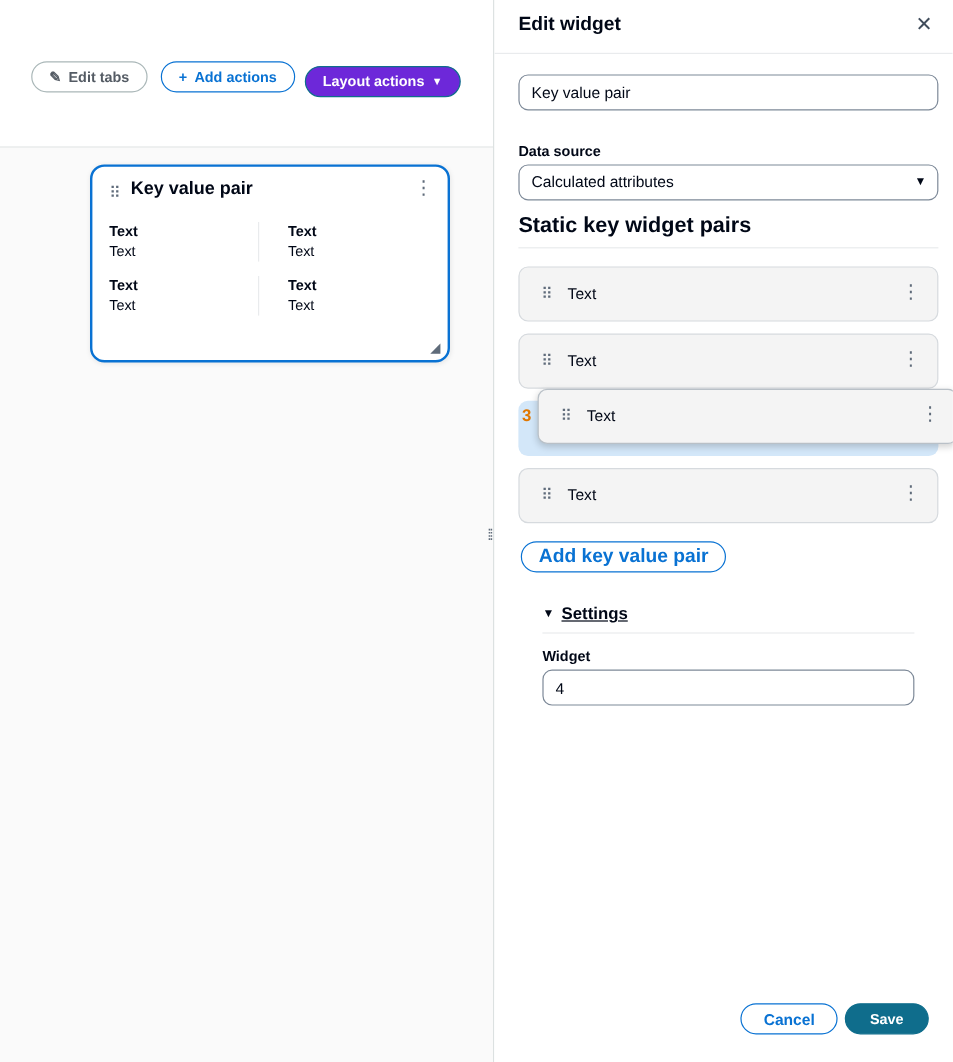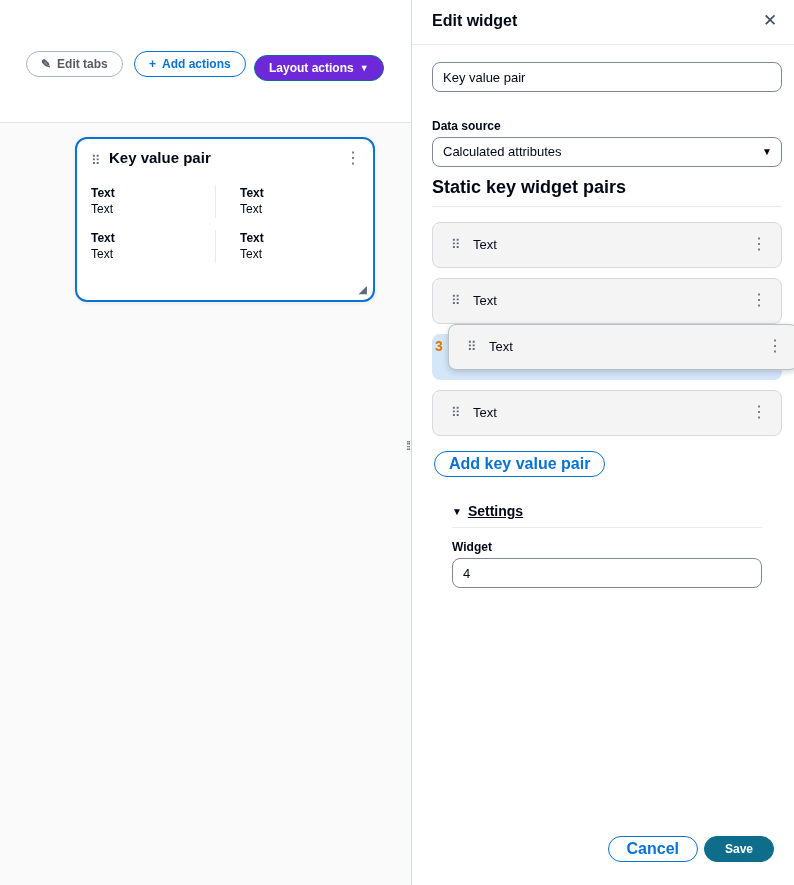--- a/index.html
+++ b/index.html
@@ -395,21 +395,21 @@
   }
   .btn-cancel {
     position: absolute;
     right: 96px; top: 11px;
     height: 26px;
     padding: 0 18px;
     border: 1px solid #0972d3;
     border-radius: 14px;
     background: #ffffff;
     color: #0972d3;
-    font-size: 16px;
+    font-size: 13px;
     font-weight: bold;
     display: inline-flex;
     align-items: center;
     cursor: pointer;
     box-sizing: border-box;
   }
   .btn-save {
     position: absolute;
     right: 20px; top: 11px;
     height: 26px;

